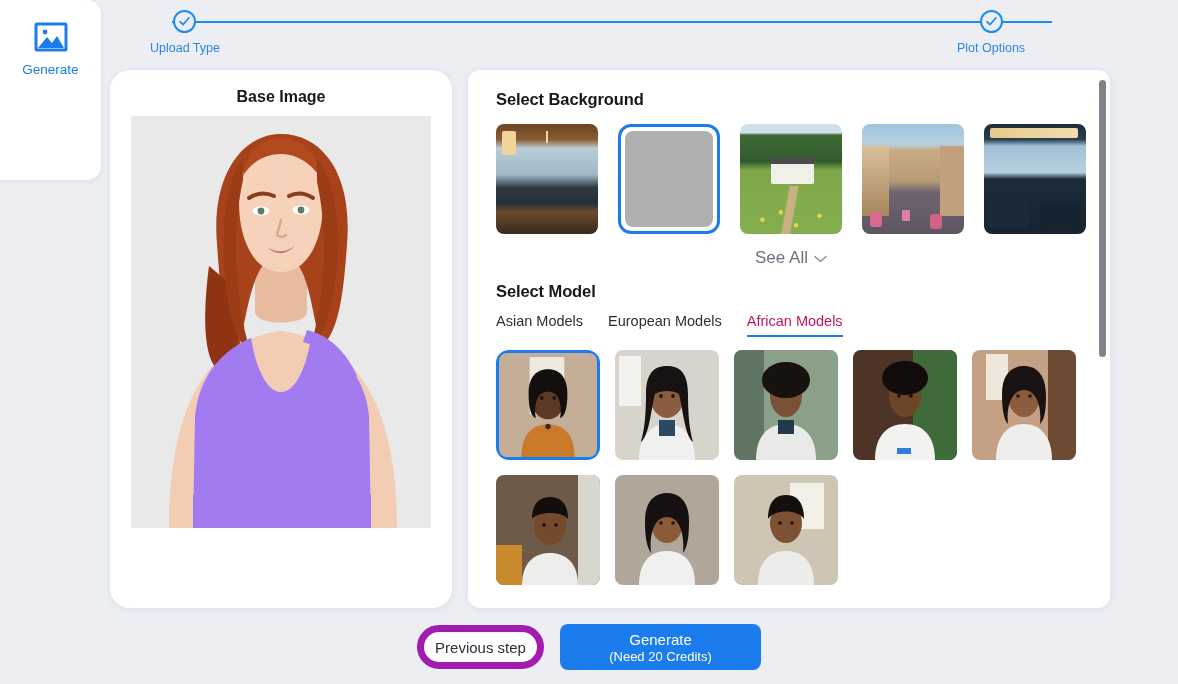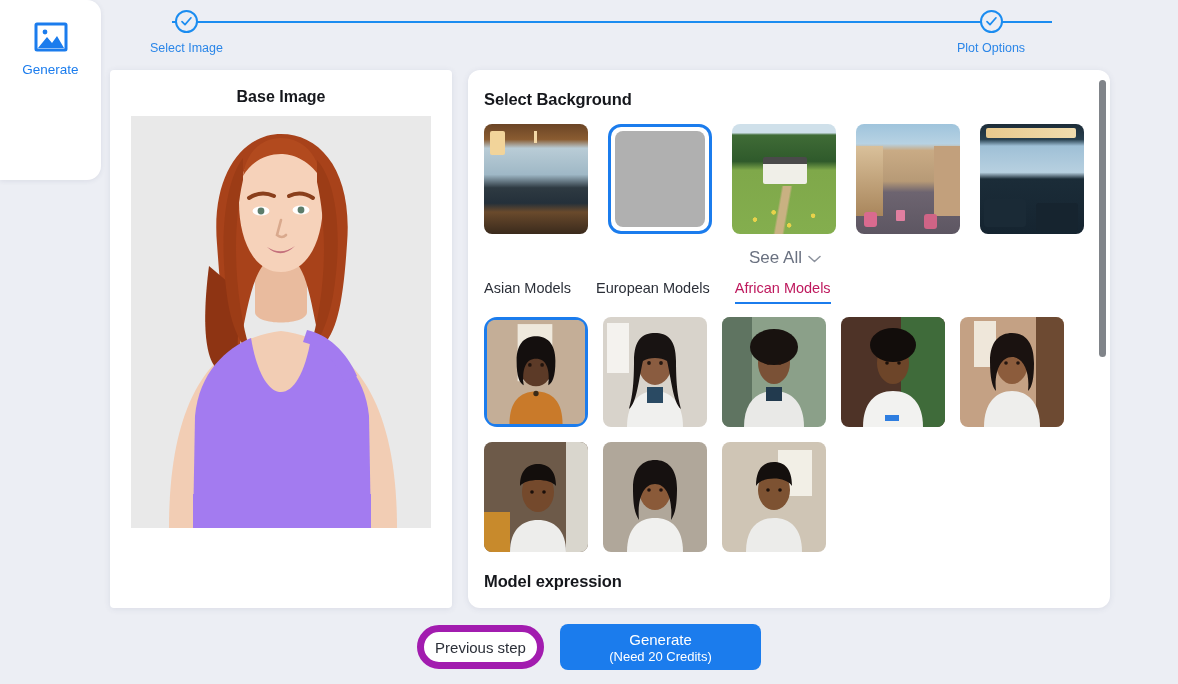--- a/index.html
+++ b/index.html
@@ -54,21 +54,21 @@
     white-space: nowrap;
   }
   #step-0 { left: 30px; }
   #step-1 { left: 422px; }
   #step-2 { left: 837px; }
 
   
   .base-card {
     position: absolute; left: 110px; top: 70px;
     width: 342px; height: 538px;
-    background: #ffffff; border-radius: 4px;
+    background: #ffffff; border-radius: 20px;
     box-shadow: 0 1px 6px rgba(60,70,110,0.10);
   }
   .base-title {
     text-align: center; font-size: 16px; font-weight: bold;
     color: #16181d; margin-top: 18px;
   }
   .base-photo-wrap {
     position: absolute; left: 21px; top: 46px;
     width: 300px; height: 412px; overflow: hidden;
     background: #e8e8e8;
@@ -76,21 +76,21 @@
   .photo { position: absolute; inset: 0; }
 
   
   .opt-card {
     position: absolute; left: 468px; top: 70px;
     width: 642px; height: 538px;
     background: #ffffff; border-radius: 12px;
     box-shadow: 0 1px 6px rgba(60,70,110,0.10);
     overflow: hidden;
   }
-  .opt-inner { position: absolute; inset: 0; padding: 20px 24px 0 16px; }
+  .opt-inner { position: absolute; inset: 0; padding: 20px 24px 0 28px; }
   .section-title {
     font-size: 16.5px; font-weight: bold; color: #15171c;
     letter-spacing: -0.1px;
   }
 
   
   .bg-row { display: flex; gap: 20px; margin-top: 15px; }
   .thumb-slot {
     width: 104px; height: 110px; border-radius: 10px;
     position: relative; cursor: pointer;
@@ -243,21 +243,21 @@
 
   <div class="stepper">
     <div class="step-track"></div>
 
     <div class="step" id="step-0">
       <div class="step-circle">
         <svg width="13" height="13" viewBox="0 0 13 13">
           <path d="M2 6.7 L5 9.6 L11 2.8" fill="none" stroke="#1b8cf0" stroke-width="1.7" stroke-linecap="round" stroke-linejoin="round"></path>
         </svg>
       </div>
-      <div class="step-label">Select Image</div>
+      <div class="step-label">Upload Type</div>
     </div>
 
 
     <div class="step" id="step-2">
       <div class="step-circle">
         <svg width="13" height="13" viewBox="0 0 13 13">
           <path d="M2 6.7 L5 9.6 L11 2.8" fill="none" stroke="#1b8cf0" stroke-width="1.7" stroke-linecap="round" stroke-linejoin="round"></path>
         </svg>
       </div>
       <div class="step-label">Plot Options</div>
@@ -337,20 +337,21 @@
 
       <div class="see-all">
         <span>See All</span>
         <span>
           <svg width="13" height="8" viewBox="0 0 13 8">
             <path d="M1 1.5 L6.5 6.5 L12 1.5" fill="none" stroke="#8c929d" stroke-width="1.5" stroke-linecap="round" stroke-linejoin="round"></path>
           </svg>
         </span>
       </div>
 
+      <div class="section-title model-title">Select Model</div>
 
       <div class="tabs">
         <div class="tab">Asian Models</div>
         <div class="tab">European Models</div>
         <div class="tab active">African Models</div>
       </div>
 
       <div class="model-grid">
         <div class="mslot sel">
           <div class="port">

